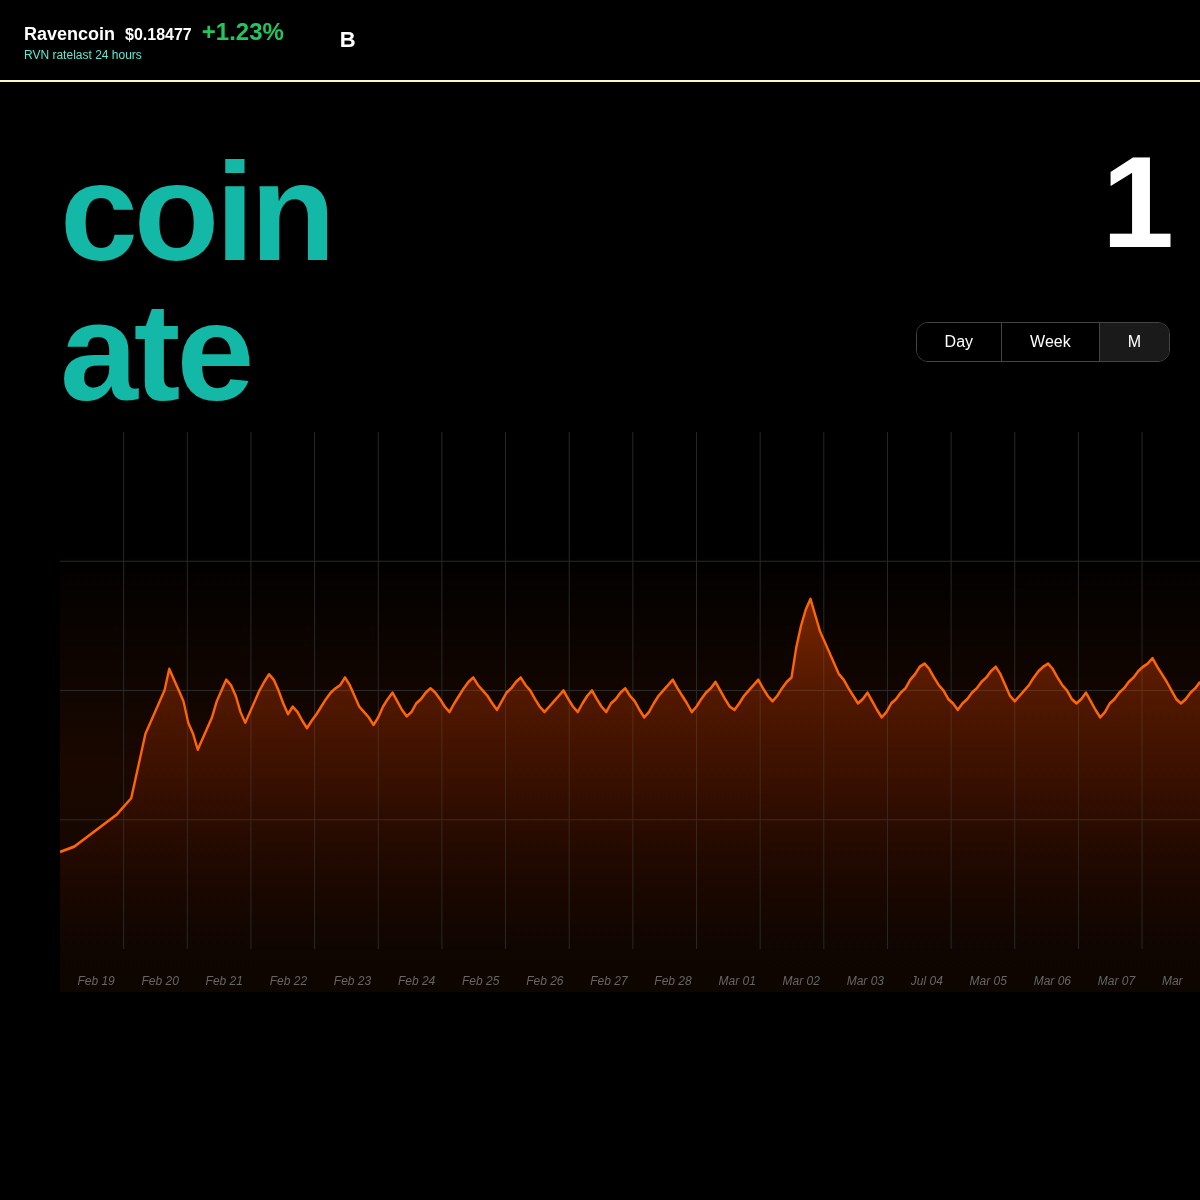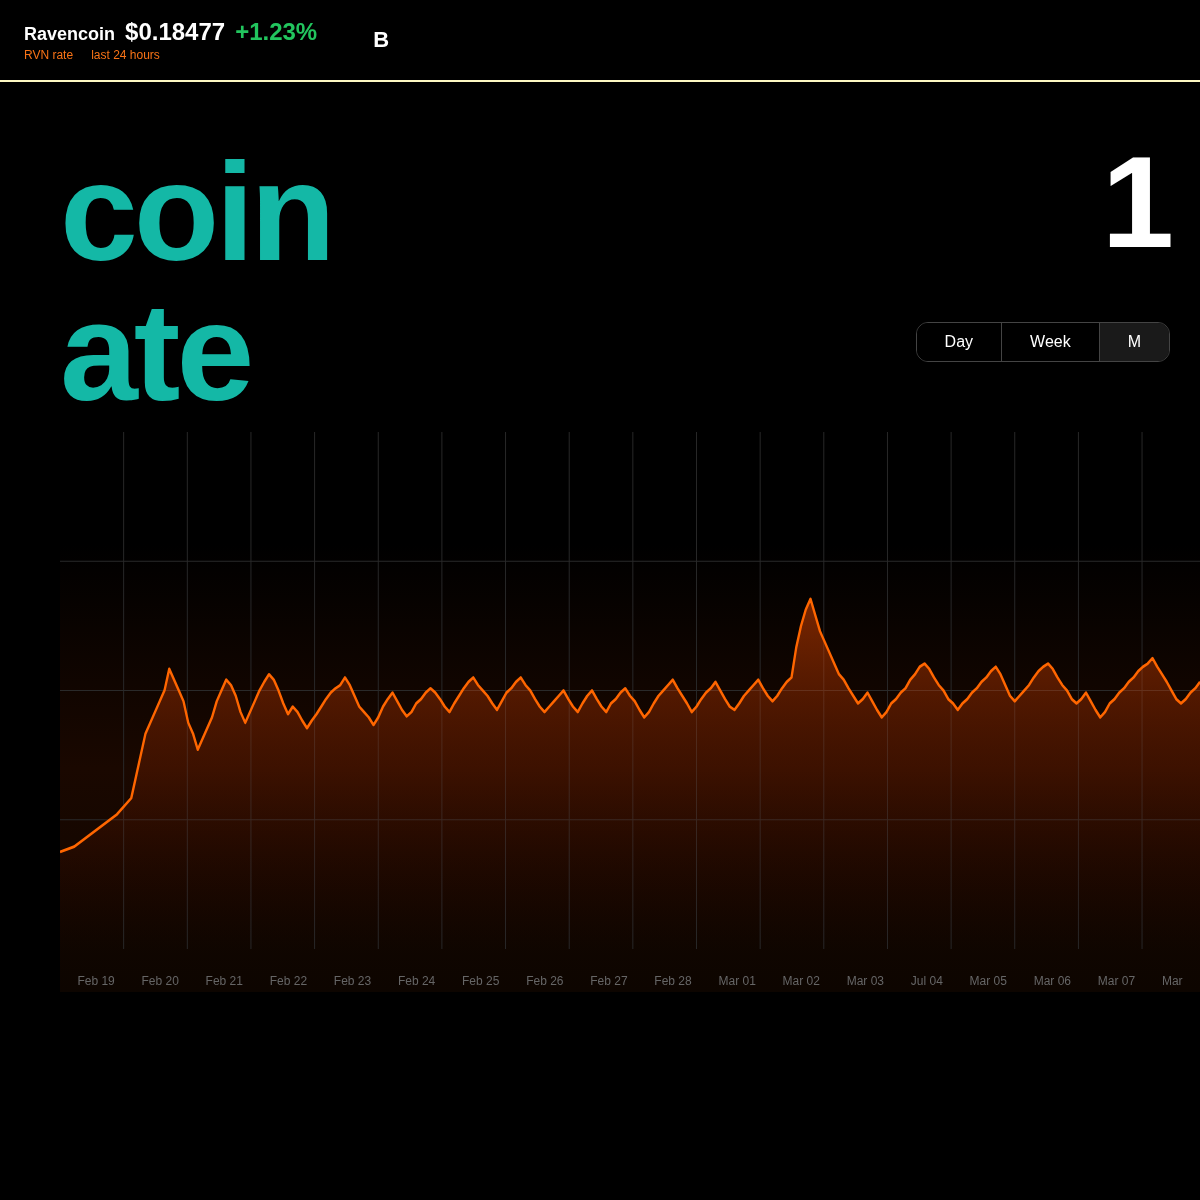--- a/index.html
+++ b/index.html
@@ -36,36 +36,35 @@
       color: #fff;
     }
 
     .price-row {
       display: flex;
       align-items: baseline;
       gap: 10px;
     }
 
     .price-value {
-      font-size: 24px;
+      font-size: 16px;
       font-weight: 700;
       color: #fff;
     }
 
     .price-change {
       font-size: 24px;
       font-weight: 700;
       color: #22c55e;
     }
 
     .price-labels {
       display: flex;
-      gap: 18px;
       font-size: 12px;
-      color: #f97316;
+      color: #5eead4;
       margin-top: 2px;
     }
 
     .search-container {
       flex: 1;
       max-width: 660px;
       margin: 0 auto;
       position: relative;
     }
 
@@ -233,21 +232,21 @@
   <div class="hero-number" style="position:absolute; right:30px; top:55px; font-size:130px; font-weight:900; color:#fff;">1</div>
 
   <div class="period-selector" style="position:absolute; right:30px; top:240px;">
     <button class="period-btn">Day</button>
     <button class="period-btn">Week</button>
     <button class="period-btn active">M</button>
   </div>
 
   <div class="watermark" style="position:absolute; bottom:220px; left:50%; transform:translateX(-50%); font-size:85px; font-weight:900; color:rgba(255,255,255,0.06); white-space:nowrap; z-index:1; pointer-events:none;">Miners.com</div>
 
-  <div class="chart-area" style="margin-top: 10px; position:relative; z-index:2;">
+  <div class="chart-area" style="margin-top: 10px; position:relative; z-index:2;font-style:italic;">
     <svg class="chart-svg" viewBox="0 0 1200 520" preserveAspectRatio="none">
       <defs>
         <linearGradient id="chartGrad" x1="0" y1="0" x2="0" y2="1">
           <stop offset="0%" stop-color="rgba(255,80,0,0.55)"></stop>
           <stop offset="100%" stop-color="rgba(80,10,0,0.0)"></stop>
         </linearGradient>
       </defs>
 
       <line x1="67" y1="0" x2="67" y2="480" stroke="#2a2a2a" stroke-width="1"></line>
       <line x1="134" y1="0" x2="134" y2="480" stroke="#2a2a2a" stroke-width="1"></line>

